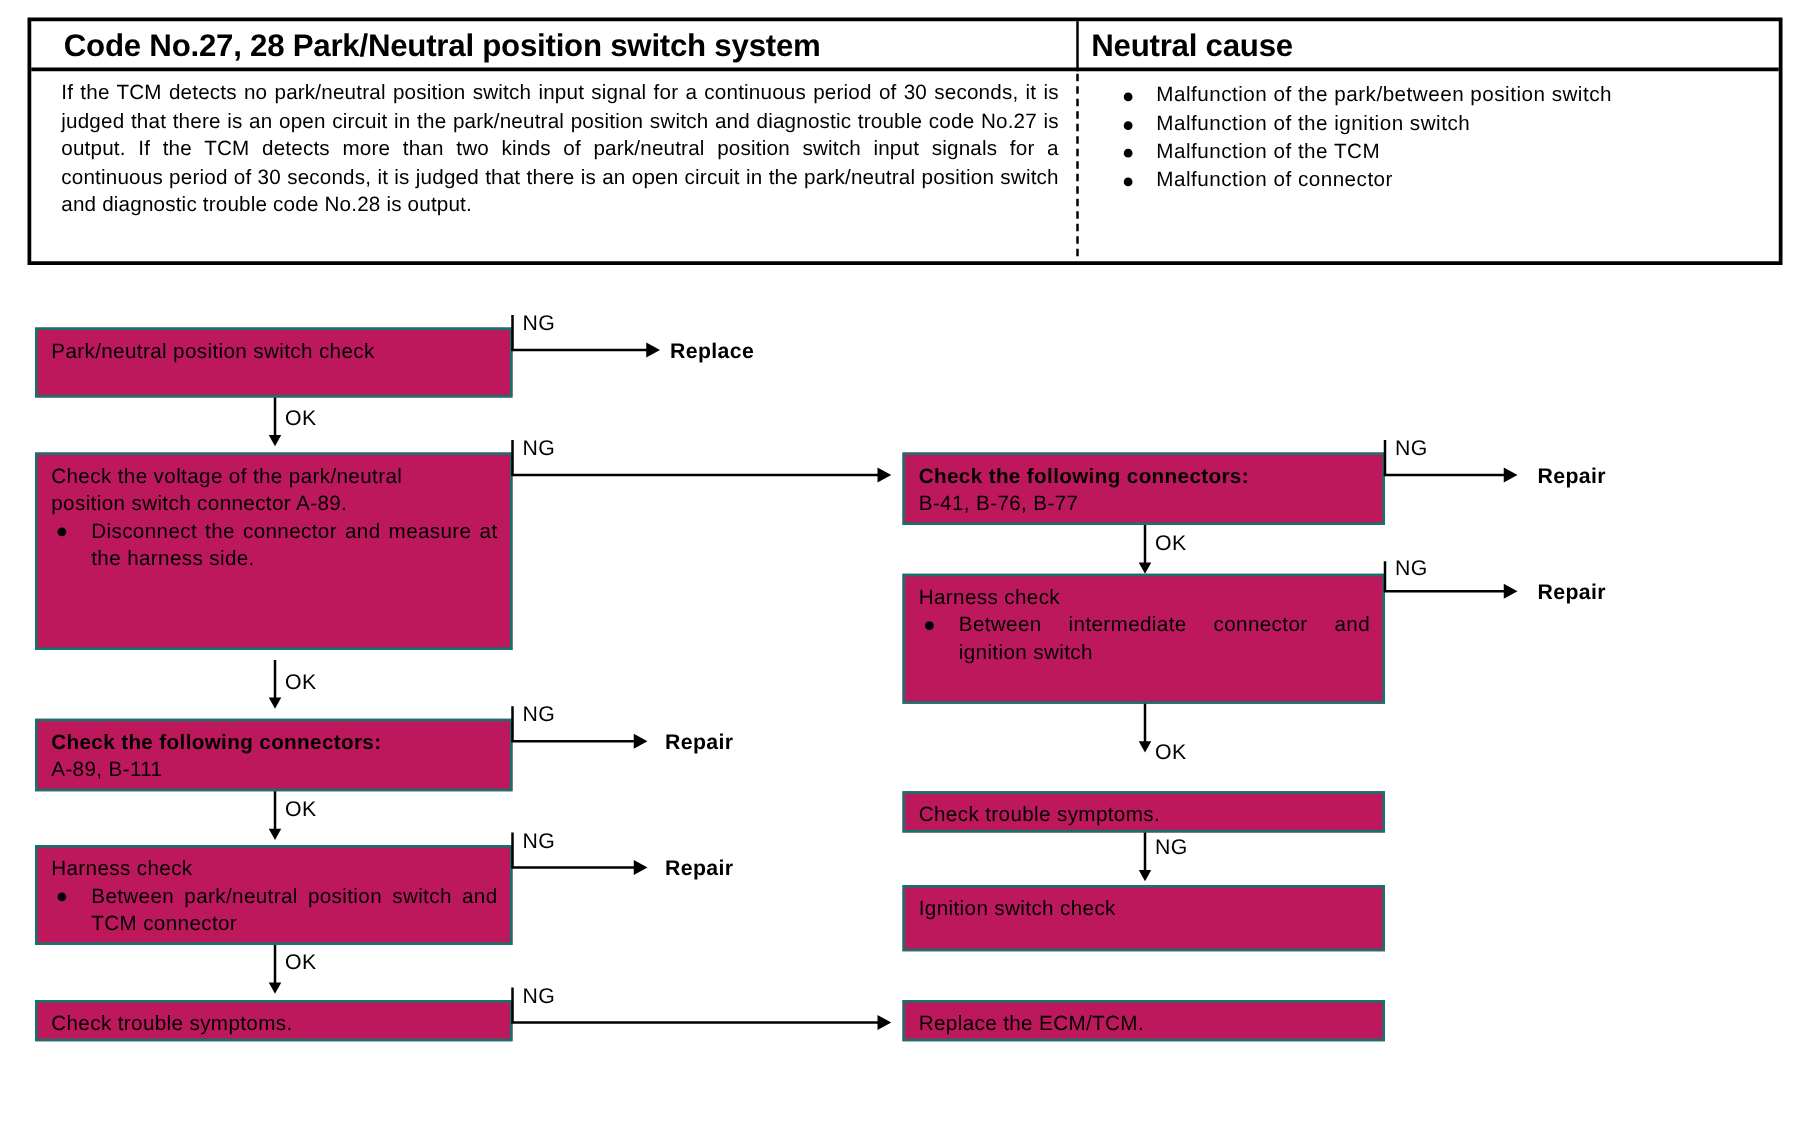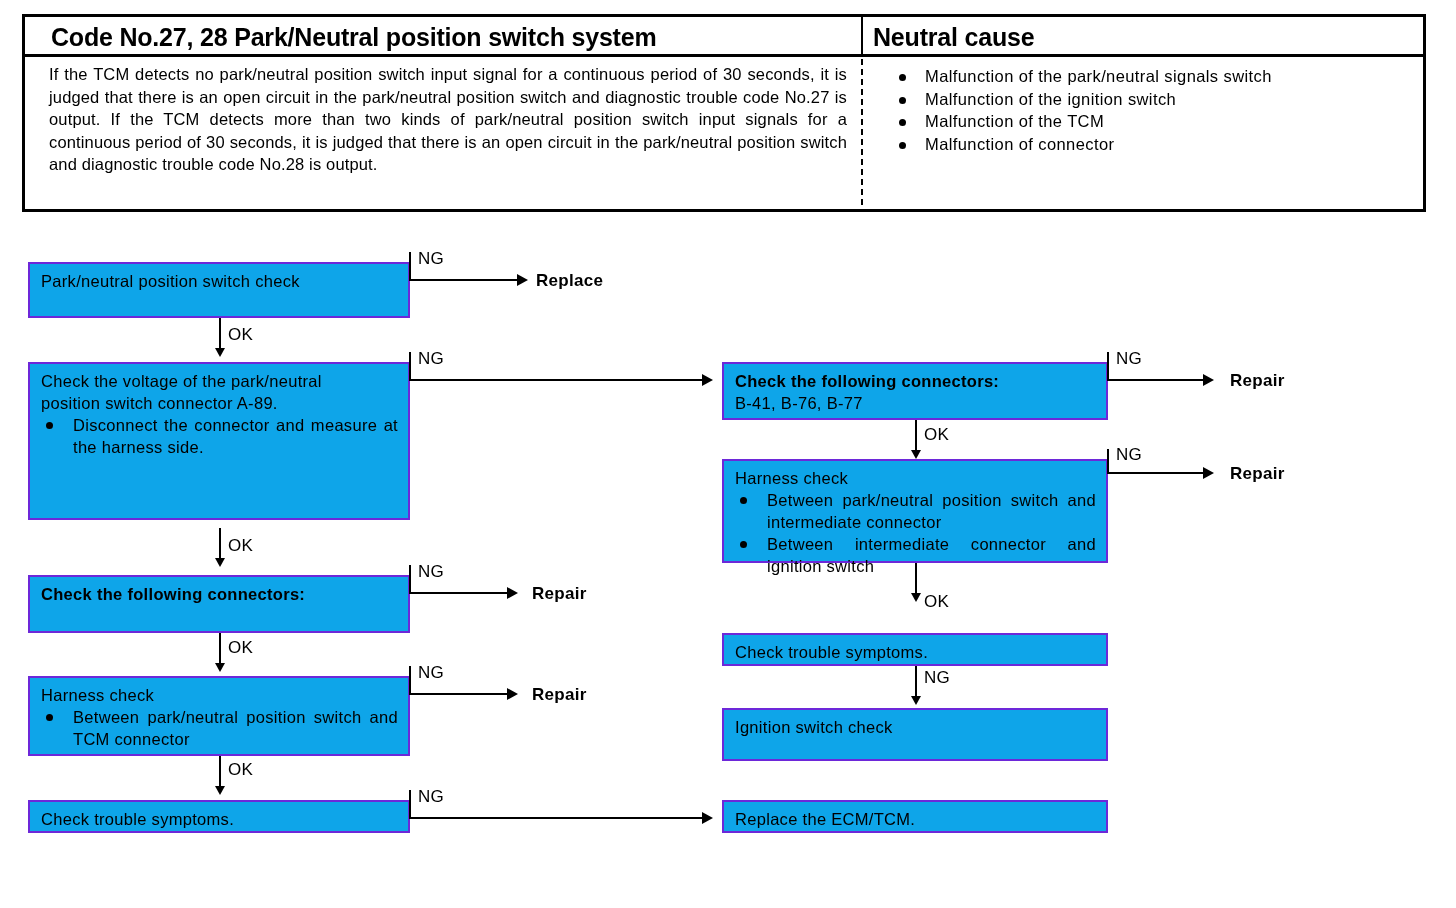--- a/index.html
+++ b/index.html
@@ -101,23 +101,23 @@
     height: 7px;
     border-radius: 50%;
     background: #000;
   }
 
   
   .flow { position: absolute; left: 0; top: 0; width: 1456px; height: 908px; }
 
   .fbox {
     position: absolute;
-    border: 2px solid #6d28d9;
+    border: 2px solid #0f766e;
     box-sizing: border-box;
-    background: #0ea5e9;
+    background: #be185d;
     font-size: 16.5px;
     line-height: 22px;
     letter-spacing: 0.3px;
     padding: 6px 10px 6px 11px;
   }
   .fbox .ttl { white-space: nowrap; }
   .fbox .ttl.bold { font-weight: bold; }
   .fbox ul {
     margin: 0;
     padding: 0;
@@ -185,21 +185,21 @@
 <div class="doc-table">
   <div class="table-header">
     <div class="hcell left">Code No.27, 28 Park/Neutral position switch system</div>
     <div class="hdiv"></div>
     <div class="hcell right">Neutral cause</div>
   </div>
   <div class="table-body">
     <div class="descr">If the TCM detects no park/neutral position switch input signal for a continuous period of 30 seconds, it is judged that there is an open circuit in the park/neutral position switch and diagnostic trouble code No.27 is output. If the TCM detects more than two kinds of park/neutral position switch input signals for a continuous period of 30 seconds, it is judged that there is an open circuit in the park/neutral position switch and diagnostic trouble code No.28 is output.</div>
     <div class="bdiv"></div>
     <ul class="cause-list">
-      <li><span class="bullet"></span><span>Malfunction of the park/neutral signals switch</span></li>
+      <li><span class="bullet"></span><span>Malfunction of the park/between position switch</span></li>
       <li><span class="bullet"></span><span>Malfunction of the ignition switch</span></li>
       <li><span class="bullet"></span><span>Malfunction of the TCM</span></li>
       <li><span class="bullet"></span><span>Malfunction of connector</span></li>
     </ul>
   </div>
 </div>
 
 <div class="flow">
 
   <div class="fbox" style="left:28px; top:262px; width:382px; height:56px;">
@@ -228,20 +228,21 @@
   <div class="hline" style="left:409px; top:379px; width:295px;"></div>
   <div class="arrow-right" style="left:702px; top:374px;"></div>
   <div class="lbl" style="left:418px; top:349px;">NG</div>
 
   <div class="vline" style="left:219px; top:528px; height:34px;"></div>
   <div class="arrow-down" style="left:215px; top:558px;"></div>
   <div class="lbl" style="left:228px; top:536px;">OK</div>
 
   <div class="fbox" style="left:28px; top:575px; width:382px; height:58px;">
     <div class="ttl bold">Check the following connectors:</div>
+    <div class="ttl">A-89, B-111</div>
   </div>
   <div class="vline" style="left:409px; top:565px; height:28px;"></div>
   <div class="hline" style="left:409px; top:592px; width:100px;"></div>
   <div class="arrow-right" style="left:507px; top:587px;"></div>
   <div class="lbl" style="left:418px; top:562px;">NG</div>
   <div class="endlbl" style="left:532px; top:584px;">Repair</div>
 
   <div class="vline" style="left:219px; top:633px; height:34px;"></div>
   <div class="arrow-down" style="left:215px; top:663px;"></div>
   <div class="lbl" style="left:228px; top:638px;">OK</div>
@@ -280,21 +281,20 @@
   <div class="lbl" style="left:1116px; top:349px;">NG</div>
   <div class="endlbl" style="left:1230px; top:371px;">Repair</div>
 
   <div class="vline" style="left:915px; top:420px; height:34px;"></div>
   <div class="arrow-down" style="left:911px; top:450px;"></div>
   <div class="lbl" style="left:924px; top:425px;">OK</div>
 
   <div class="fbox" style="left:722px; top:459px; width:386px; height:104px;">
     <div class="ttl">Harness check</div>
     <ul>
-      <li><span class="bullet"></span><span>Between park/neutral position switch and intermediate connector</span></li>
       <li><span class="bullet"></span><span>Between intermediate connector and ignition switch</span></li>
     </ul>
   </div>
   <div class="vline" style="left:1107px; top:449px; height:24px;"></div>
   <div class="hline" style="left:1107px; top:472px; width:98px;"></div>
   <div class="arrow-right" style="left:1203px; top:467px;"></div>
   <div class="lbl" style="left:1116px; top:445px;">NG</div>
   <div class="endlbl" style="left:1230px; top:464px;">Repair</div>
 
   <div class="vline" style="left:915px; top:563px; height:34px;"></div>

